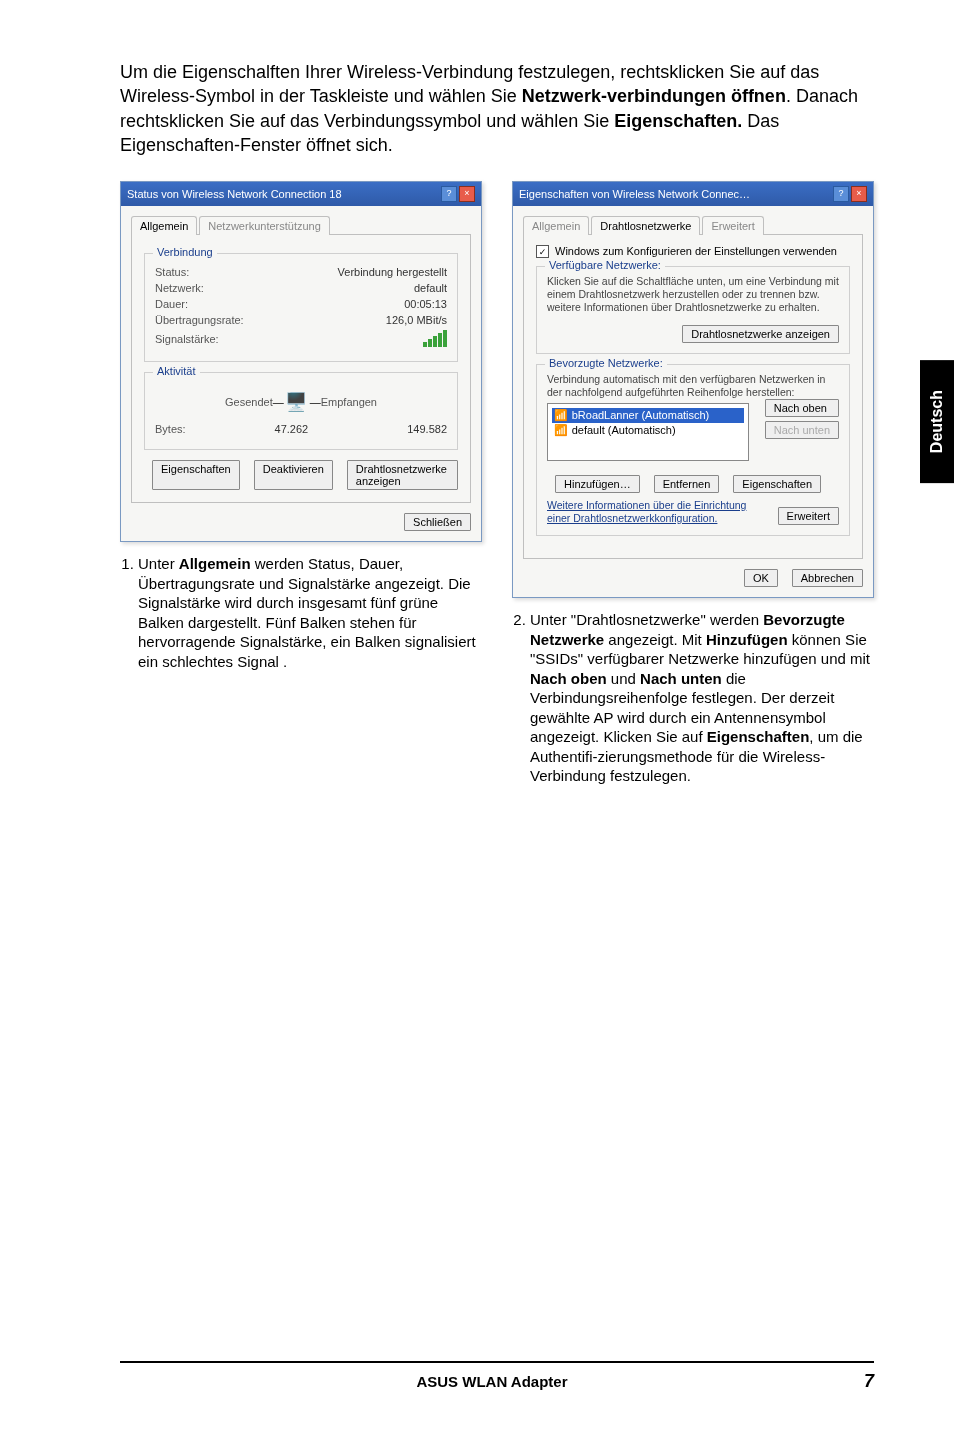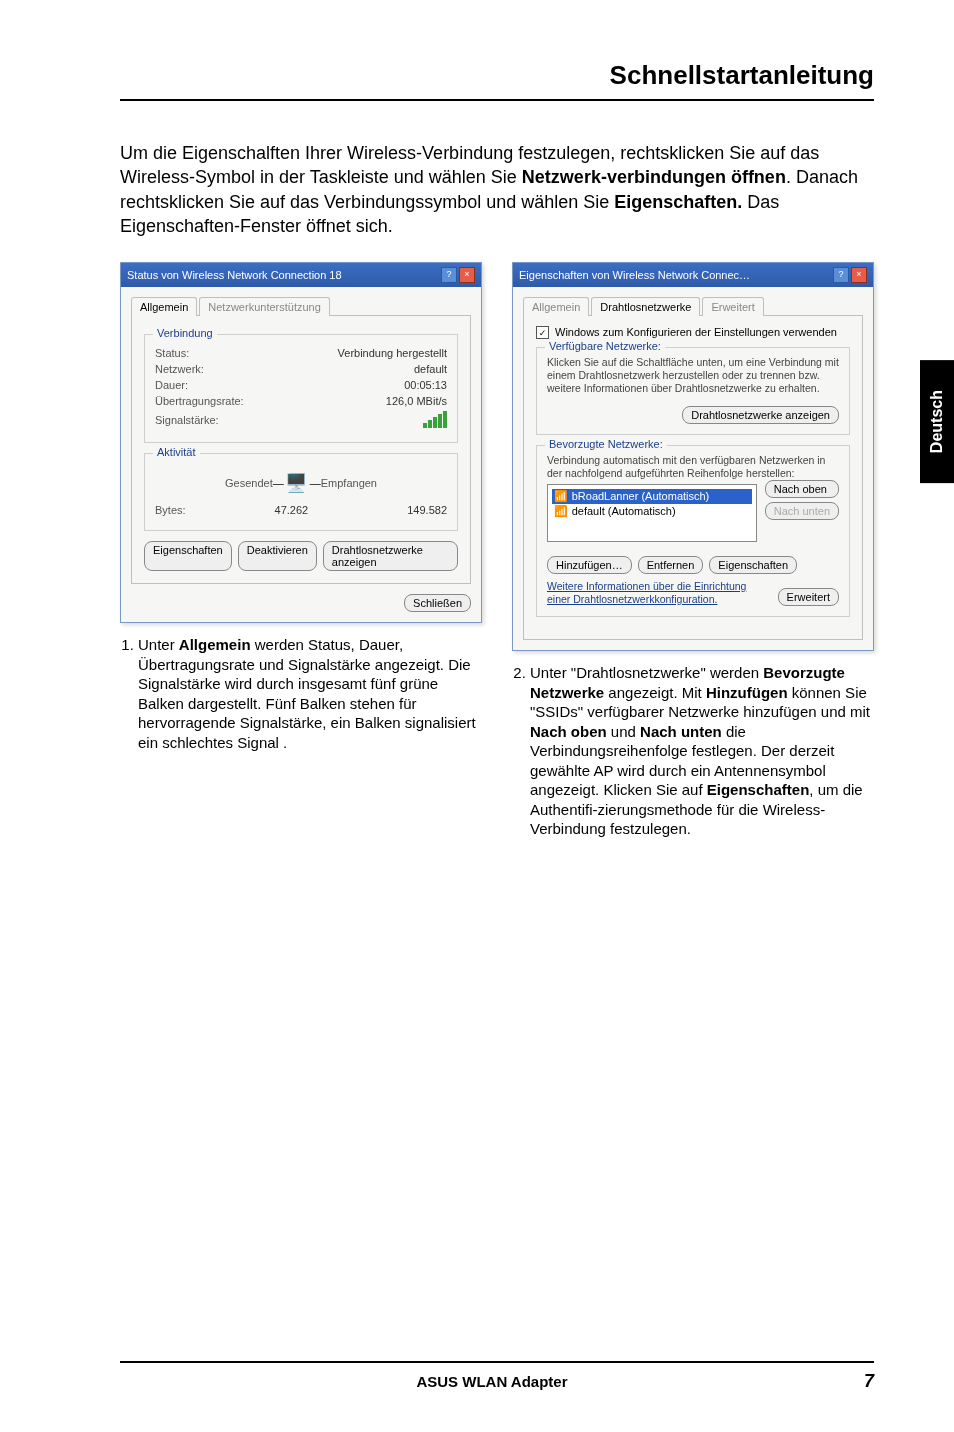--- a/index.html
+++ b/index.html
@@ -105,21 +105,22 @@
   .ico {
     width:26px; height:26px; display:flex;align-items:center;justify-content:center;
     font-size:18px;
   }
   .btnrow { display:flex; gap:6px; margin-top:8px;}
   .btn3d {
     font-size:11px;
     padding:2px 8px;
     background:#efefef;
     border:1px solid #888;
-    border-radius:8px;
+    border-radius:1px;
+    margin-left:8px;
   }
   .caption {
     font-size: 15px;
     line-height:1.3;
   }
   .caption ol { margin:0; padding-left:18px;}
   .listbox{
     border:1px solid #888; background:#fff; height:48px; padding:4px 4px; font-size:11px;
     margin:4px 0 6px 0;
   }
@@ -157,21 +158,20 @@
   .footer .prod{font-weight:bold;margin:0 auto;}
   .footer .pn{font-weight:bold;font-style:italic;font-size:18px;}
   .bottom-buttons{display:flex;justify-content:flex-end;gap:6px;margin-top:10px;}
 </style>
 </head>
 <body>
 
 <div class="side-tab">Deutsch</div>
 
 <div class="page">
-  <div class="header-title">Schnellstartanleitung</div>
 
   <div class="intro" id="intro">Um die Eigenschalften Ihrer Wireless-Verbindung festzulegen, rechtsklicken Sie auf das Wireless-Symbol in der Taskleiste und wählen Sie <b>Netzwerk-verbindungen öffnen</b>. Danach rechtsklicken Sie auf das Verbindungssymbol und wählen Sie <b>Eigenschaften.</b> Das Eigenschaften-Fenster öffnet sich.</div>
 
   <div class="columns">
 
     <div class="col">
       <div class="win">
         <div class="win-title">
           <span>Status von Wireless Network Connection 18</span>
           <span class="btns">
@@ -301,20 +301,24 @@
                 <span class="btn3d">Eigenschaften</span>
               </div>
               <div class="flexrow" style="margin-top:6px;align-items:flex-end;">
                 <div class="small" style="flex:1;">
                   <span class="link">Weitere Informationen über die Einrichtung einer Drahtlosnetzwerkkonfiguration.</span>
                 </div>
                 <span class="btn3d">Erweitert</span>
               </div>
             </div>
           </div>
+          <div class="bottom-buttons">
+            <span class="btn3d">OK</span>
+            <span class="btn3d">Abbrechen</span>
+          </div>
         </div>
       </div>
       <div class="caption">
         <ol start="2">
             <li id="rightcap">Unter "Drahtlosnetzwerke" werden <b>Bevorzugte Netzwerke</b> angezeigt. Mit <b>Hinzufügen</b> können Sie "SSIDs" verfügbarer Netzwerke hinzufügen und mit <b>Nach oben</b> und <b>Nach unten</b> die Verbindungsreihenfolge festlegen. Der derzeit gewählte AP wird durch ein Antennensymbol angezeigt.  Klicken Sie auf <b>Eigenschaften</b>, um die Authentifi-zierungsmethode für die Wireless-Verbindung festzulegen.</li>
           </ol>
       </div>
     </div>
   </div>
 </div>

